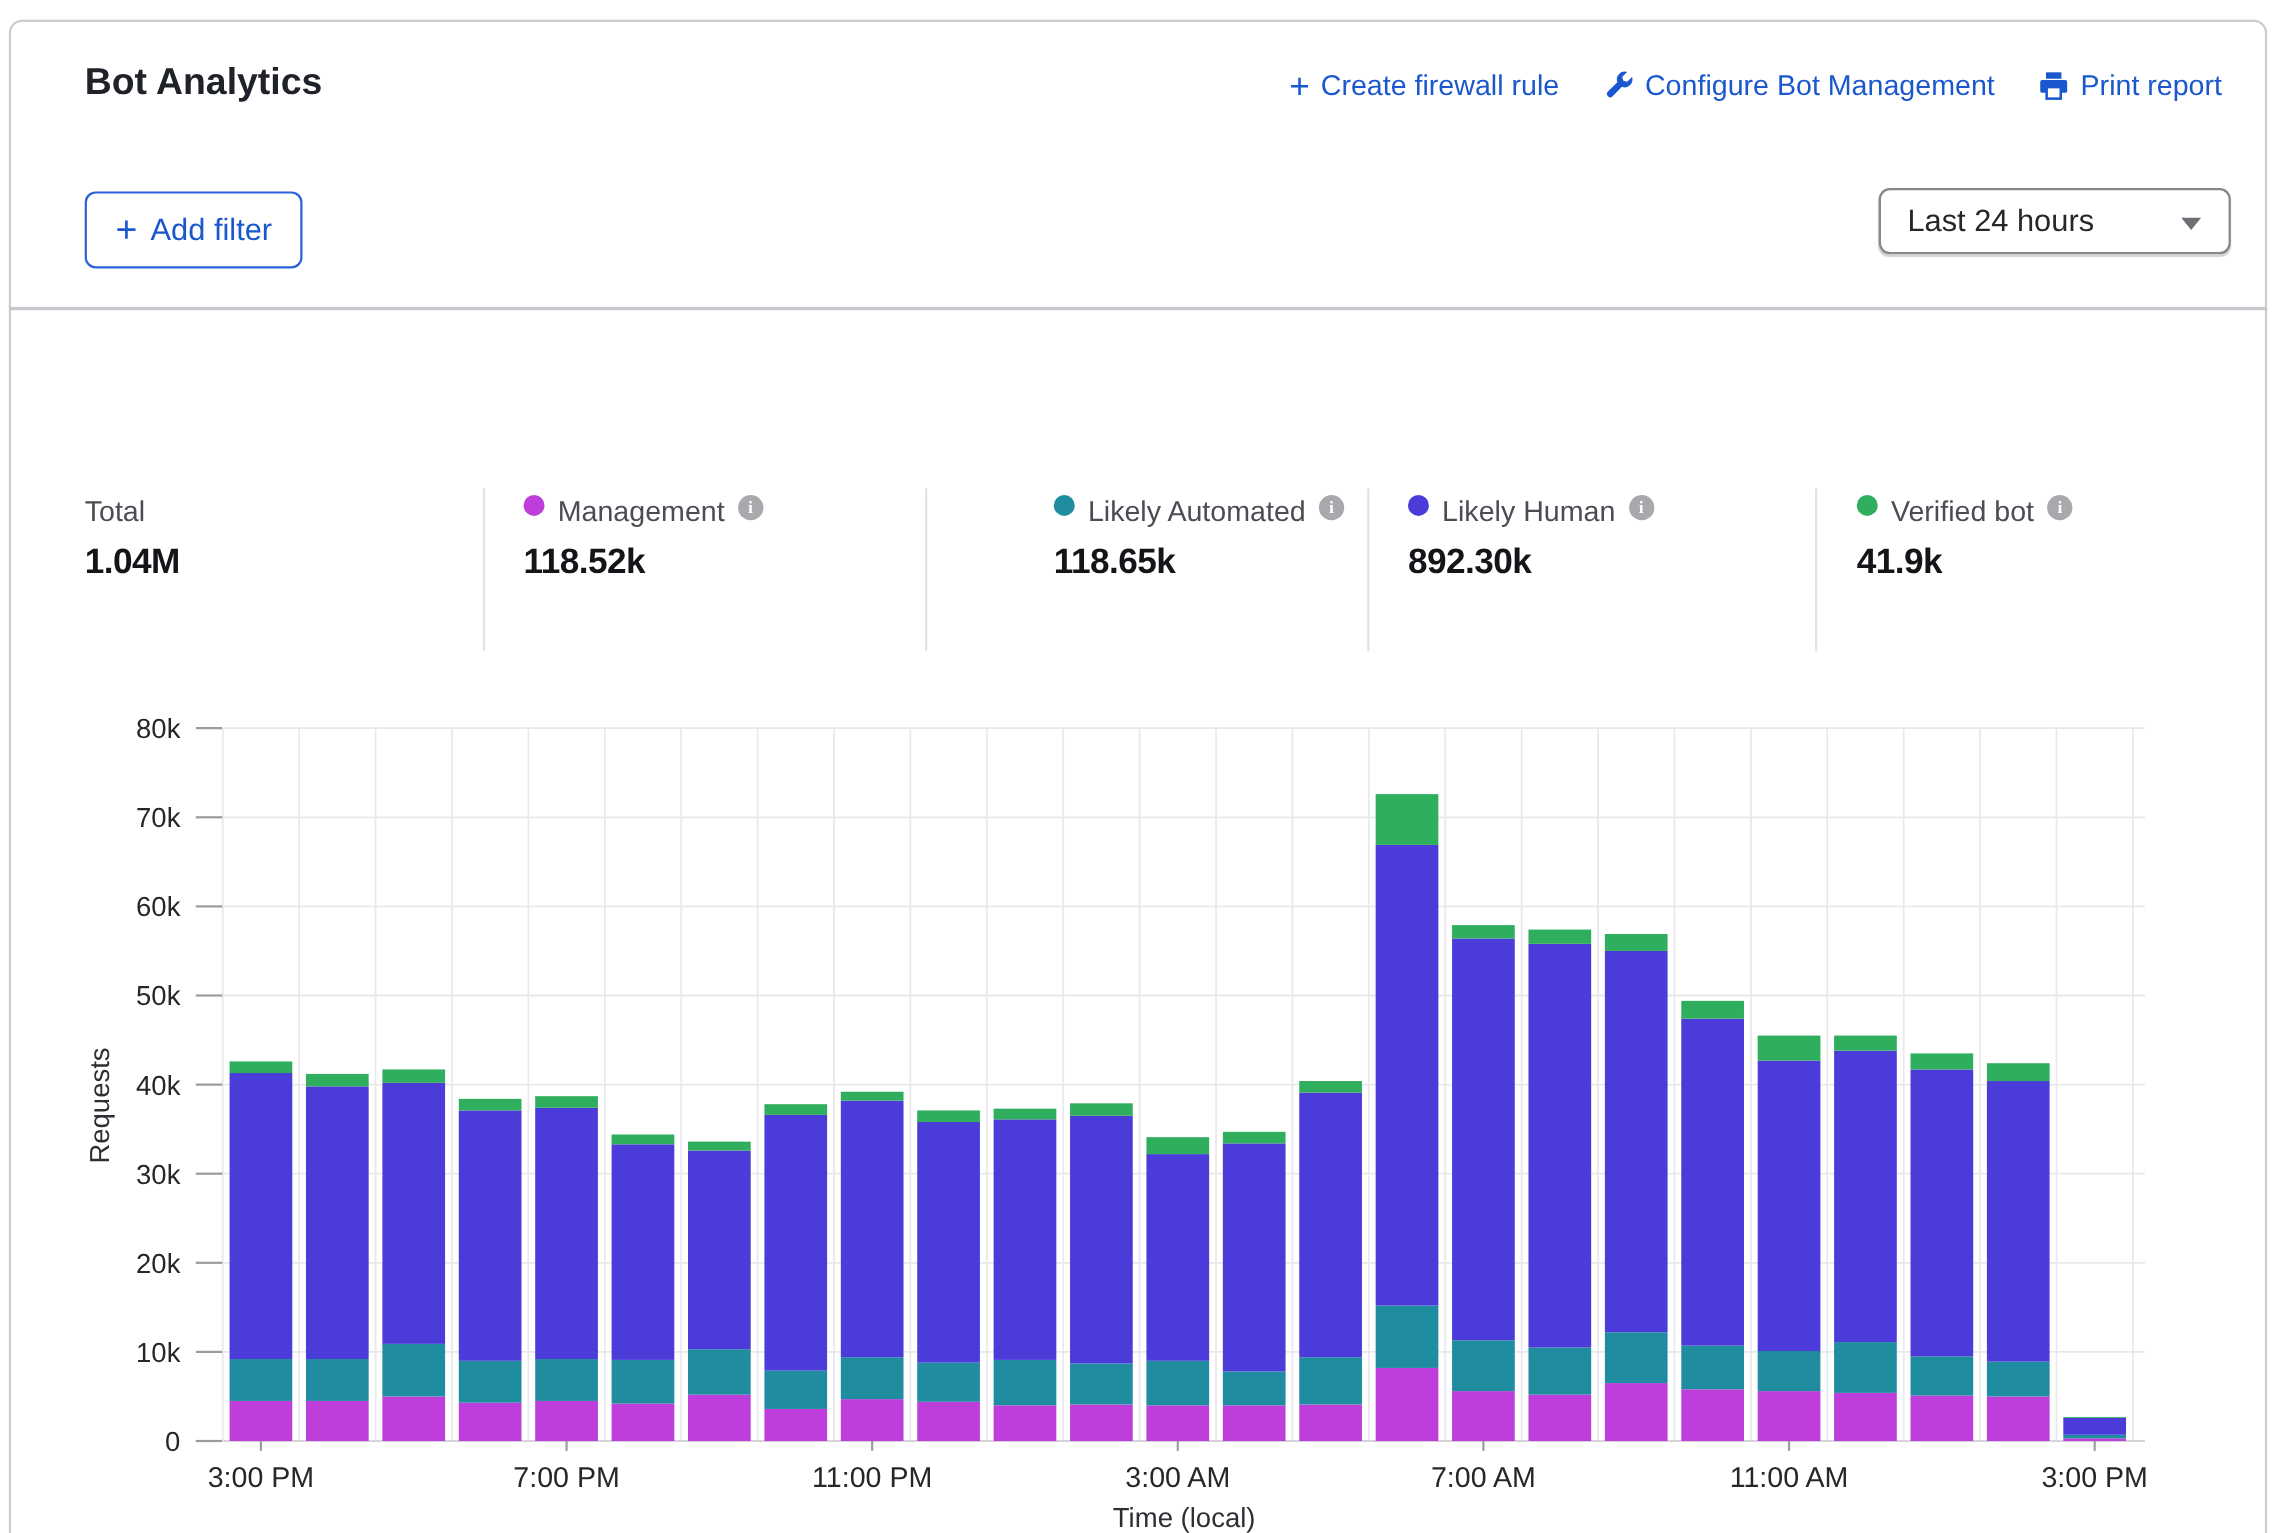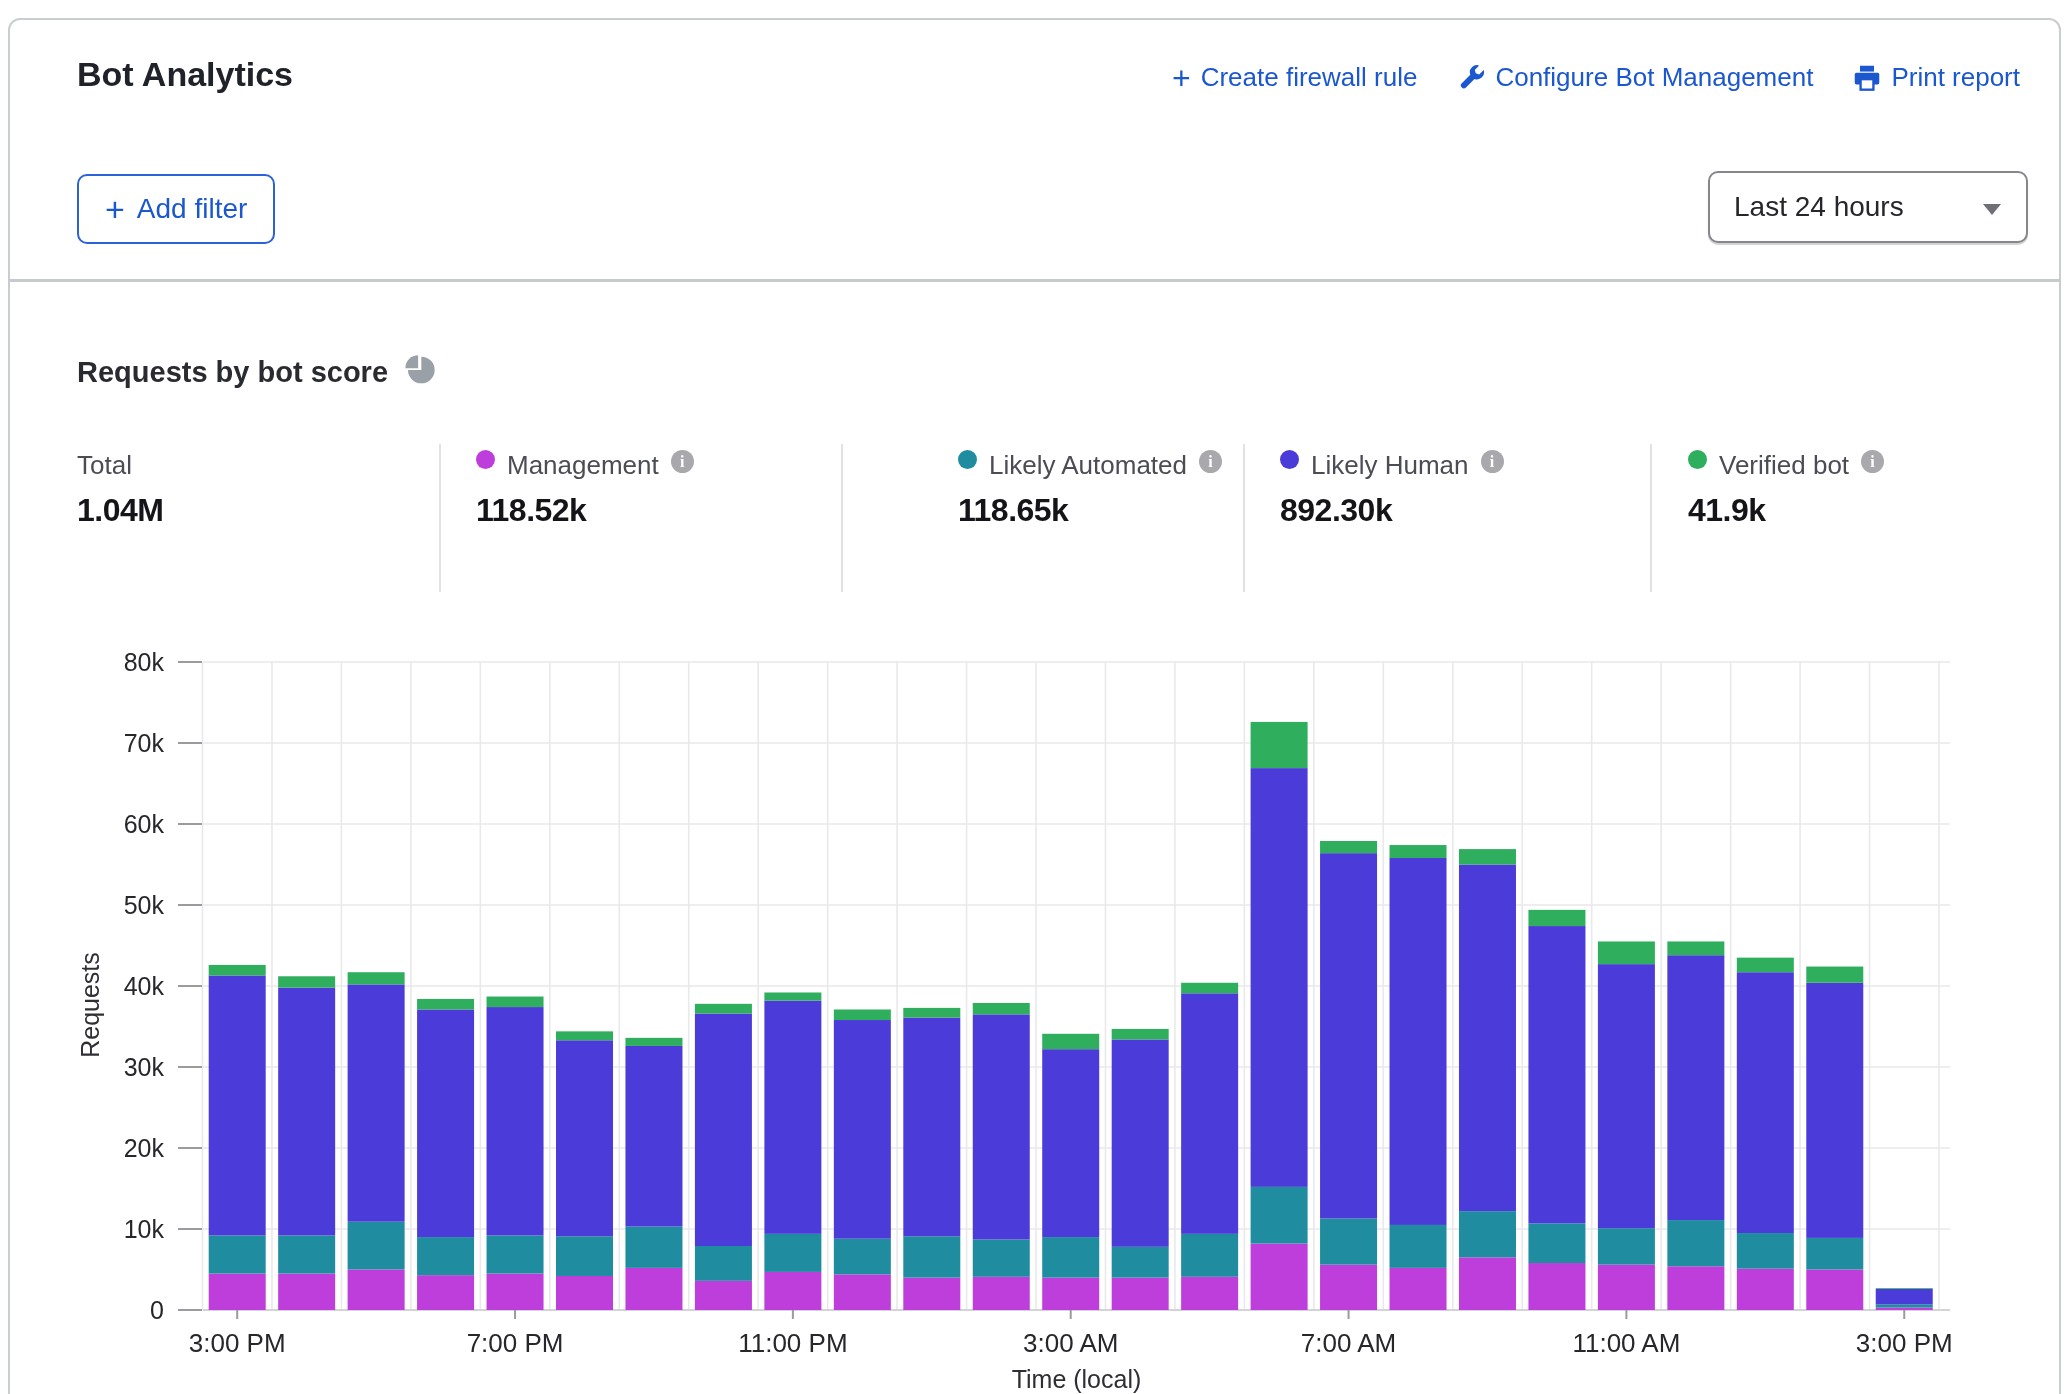--- a/index.html
+++ b/index.html
@@ -9,21 +9,21 @@
         background:#fff;border:2px solid #c9ccd1;border-radius:12px;box-sizing:border-box;}
   .page-title{position:absolute;left:77px;top:55px;font-size:34px;font-weight:700;color:#20222a;}
   .actions{position:absolute;top:62px;right:66px;display:flex;gap:40px;align-items:center;}
   .action{display:flex;align-items:center;gap:10px;color:#1b57ce;font-size:26px;font-weight:500;cursor:pointer;}
   .action svg{display:block;}
   .plus-glyph{font-size:32px;font-weight:500;line-height:22px;}
   .add-filter{position:absolute;left:77px;top:174px;height:70px;display:flex;align-items:center;gap:12px;
         padding:0 26px;border:2.5px solid #2b62d9;border-radius:10px;color:#1b57ce;font-size:28px;
         font-weight:500;cursor:pointer;background:#fff;box-sizing:border-box;}
   .add-filter .plus-glyph{font-size:34px;}
-  .time-select{position:absolute;top:171px;right:58px;width:320px;height:72px;border:2px solid #85878c;
+  .time-select{position:absolute;top:171px;right:58px;width:320px;height:60px;border:2px solid #85878c;
         border-radius:10px;display:flex;align-items:center;box-sizing:border-box;background:#fff;
         font-size:28px;color:#26262b;padding:0 24px;cursor:pointer;box-shadow:0 2px 1px rgba(0,0,0,0.18);}
   .time-select .caret{margin-left:auto;}
   .header-divider{position:absolute;left:9px;top:279px;width:2052px;height:3px;background:#c6c9cd;}
   .section-title-row{position:absolute;left:77px;top:354px;display:flex;align-items:center;gap:16px;}
   .section-title{font-size:29px;font-weight:700;color:#2a2b31;}
   .stats-row{position:absolute;left:0;top:444px;width:2070px;height:150px;}
   .stat{position:absolute;top:6px;}
   .stat-head{display:flex;align-items:flex-start;gap:12px;height:32px;}
   .stat-label{font-size:26px;color:#4b4c54;}
@@ -77,29 +77,20 @@
     <span>Last 24 hours</span>
     <span class="caret">
       <svg width="20" height="13" viewBox="0 0 20 13">
           <path d="M1 1h18L10 12z" fill="#6f7076"></path>
         </svg>
     </span>
   </div>
 
   <div class="header-divider"></div>
 
-  <div class="section-title-row">
-    <span class="section-title">Requests by bot score</span>
-    <span>
-      <svg width="32" height="32" viewBox="0 0 24 24">
-        <path d="M13 12 L13 2 A10 10 0 1 1 3 12 Z" fill="#9aa0a8"></path>
-        <path d="M10.6 10.6 L10.6 1 A9.6 9.6 0 0 0 1 10.6 Z" fill="#9aa0a8"></path>
-      </svg>
-    </span>
-  </div>
 
   <div class="stats-row" id="stats-row">
       <div class="stat" style="left: 77px;">
         <div class="stat-head">
           <span class="stat-label">Total</span>
         </div>
         <div class="stat-value">1.04M</div>
       </div>
       <div class="stat" style="left: 476px;">
         <div class="stat-head">

